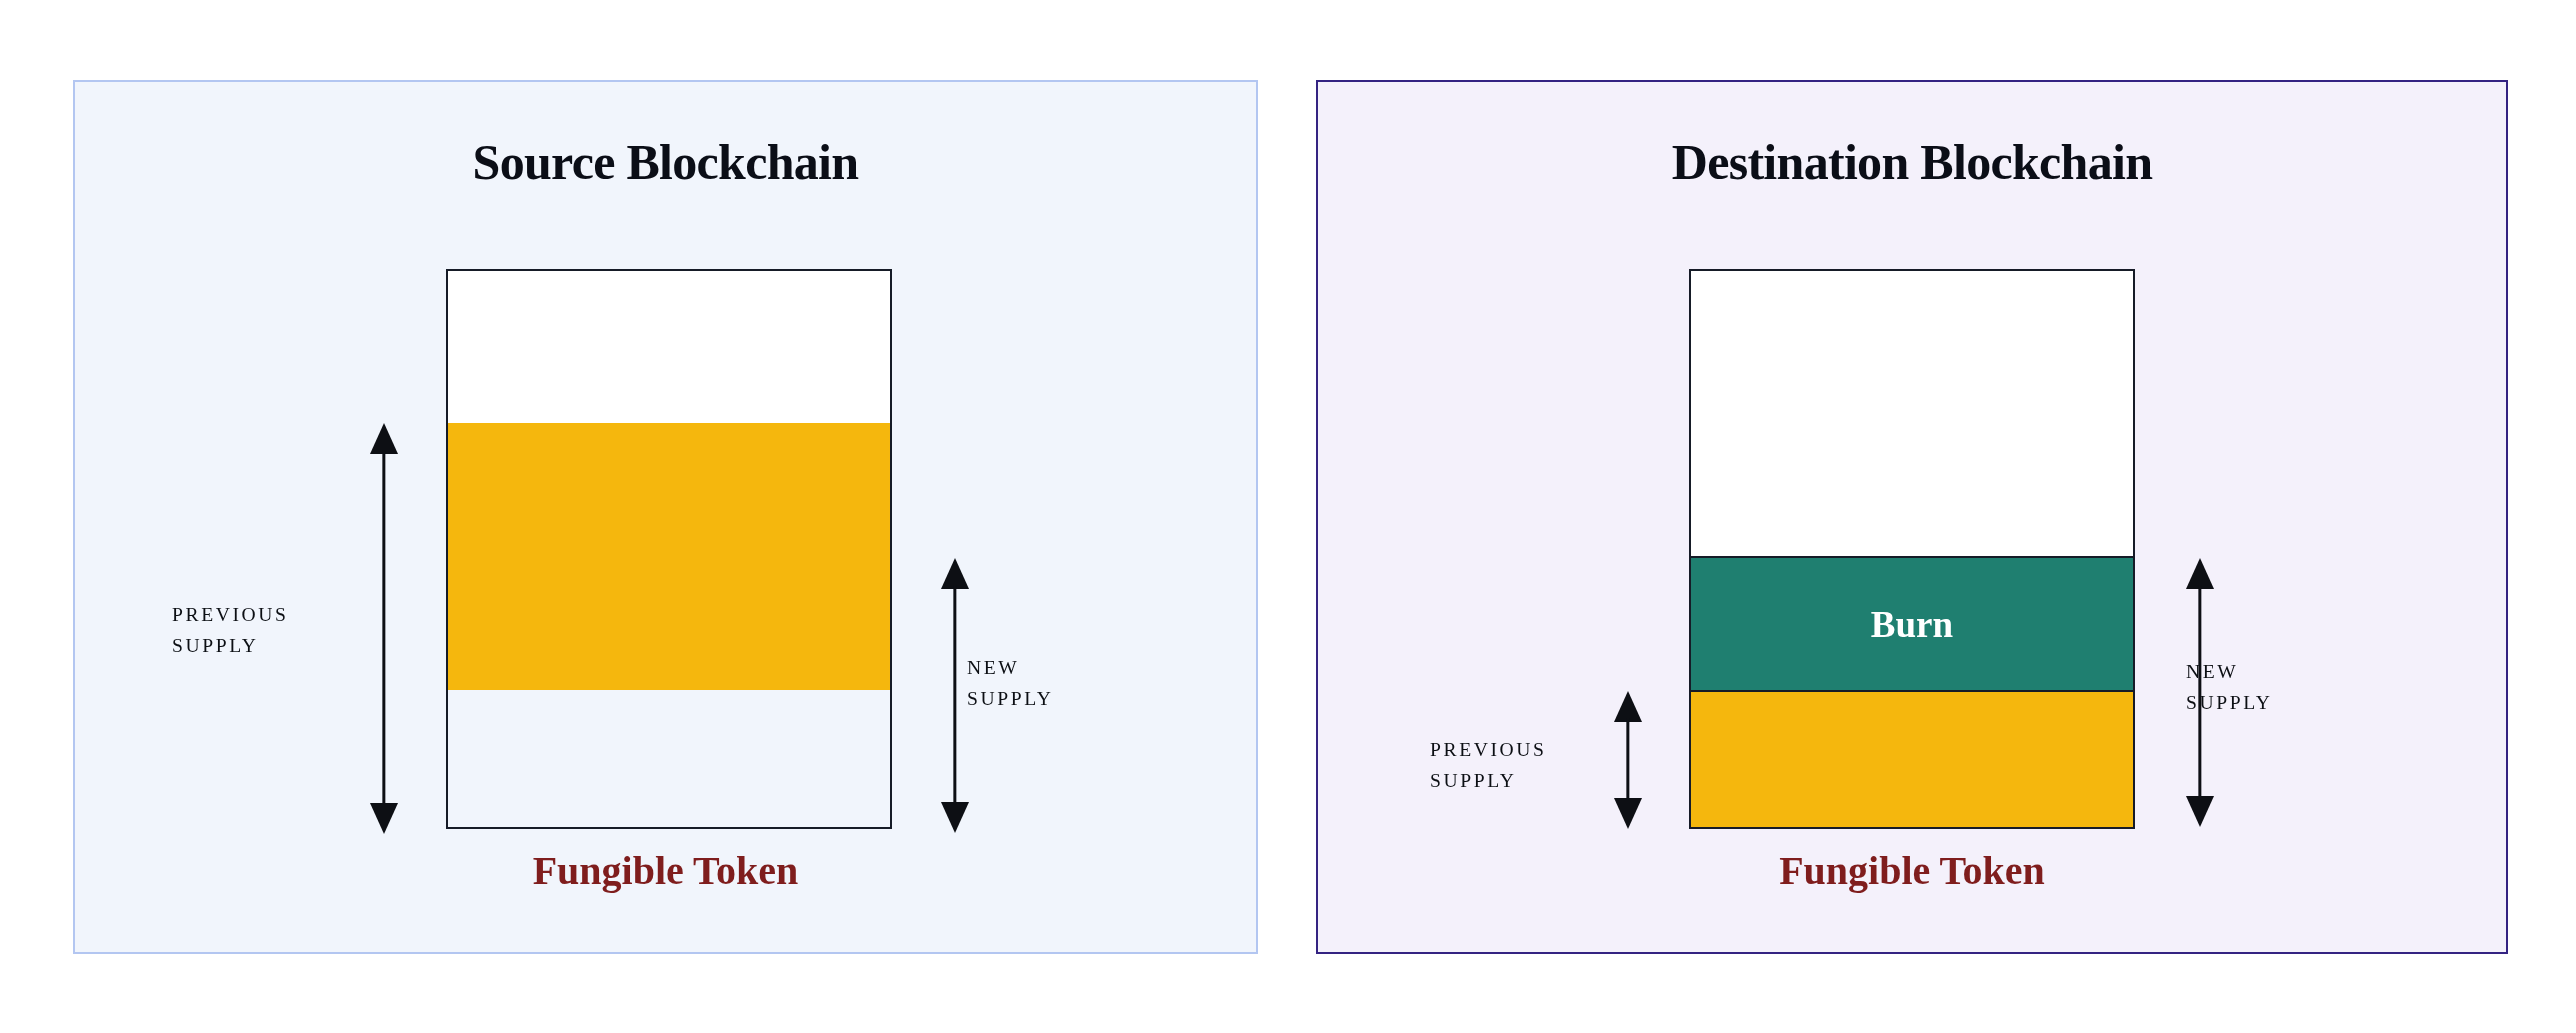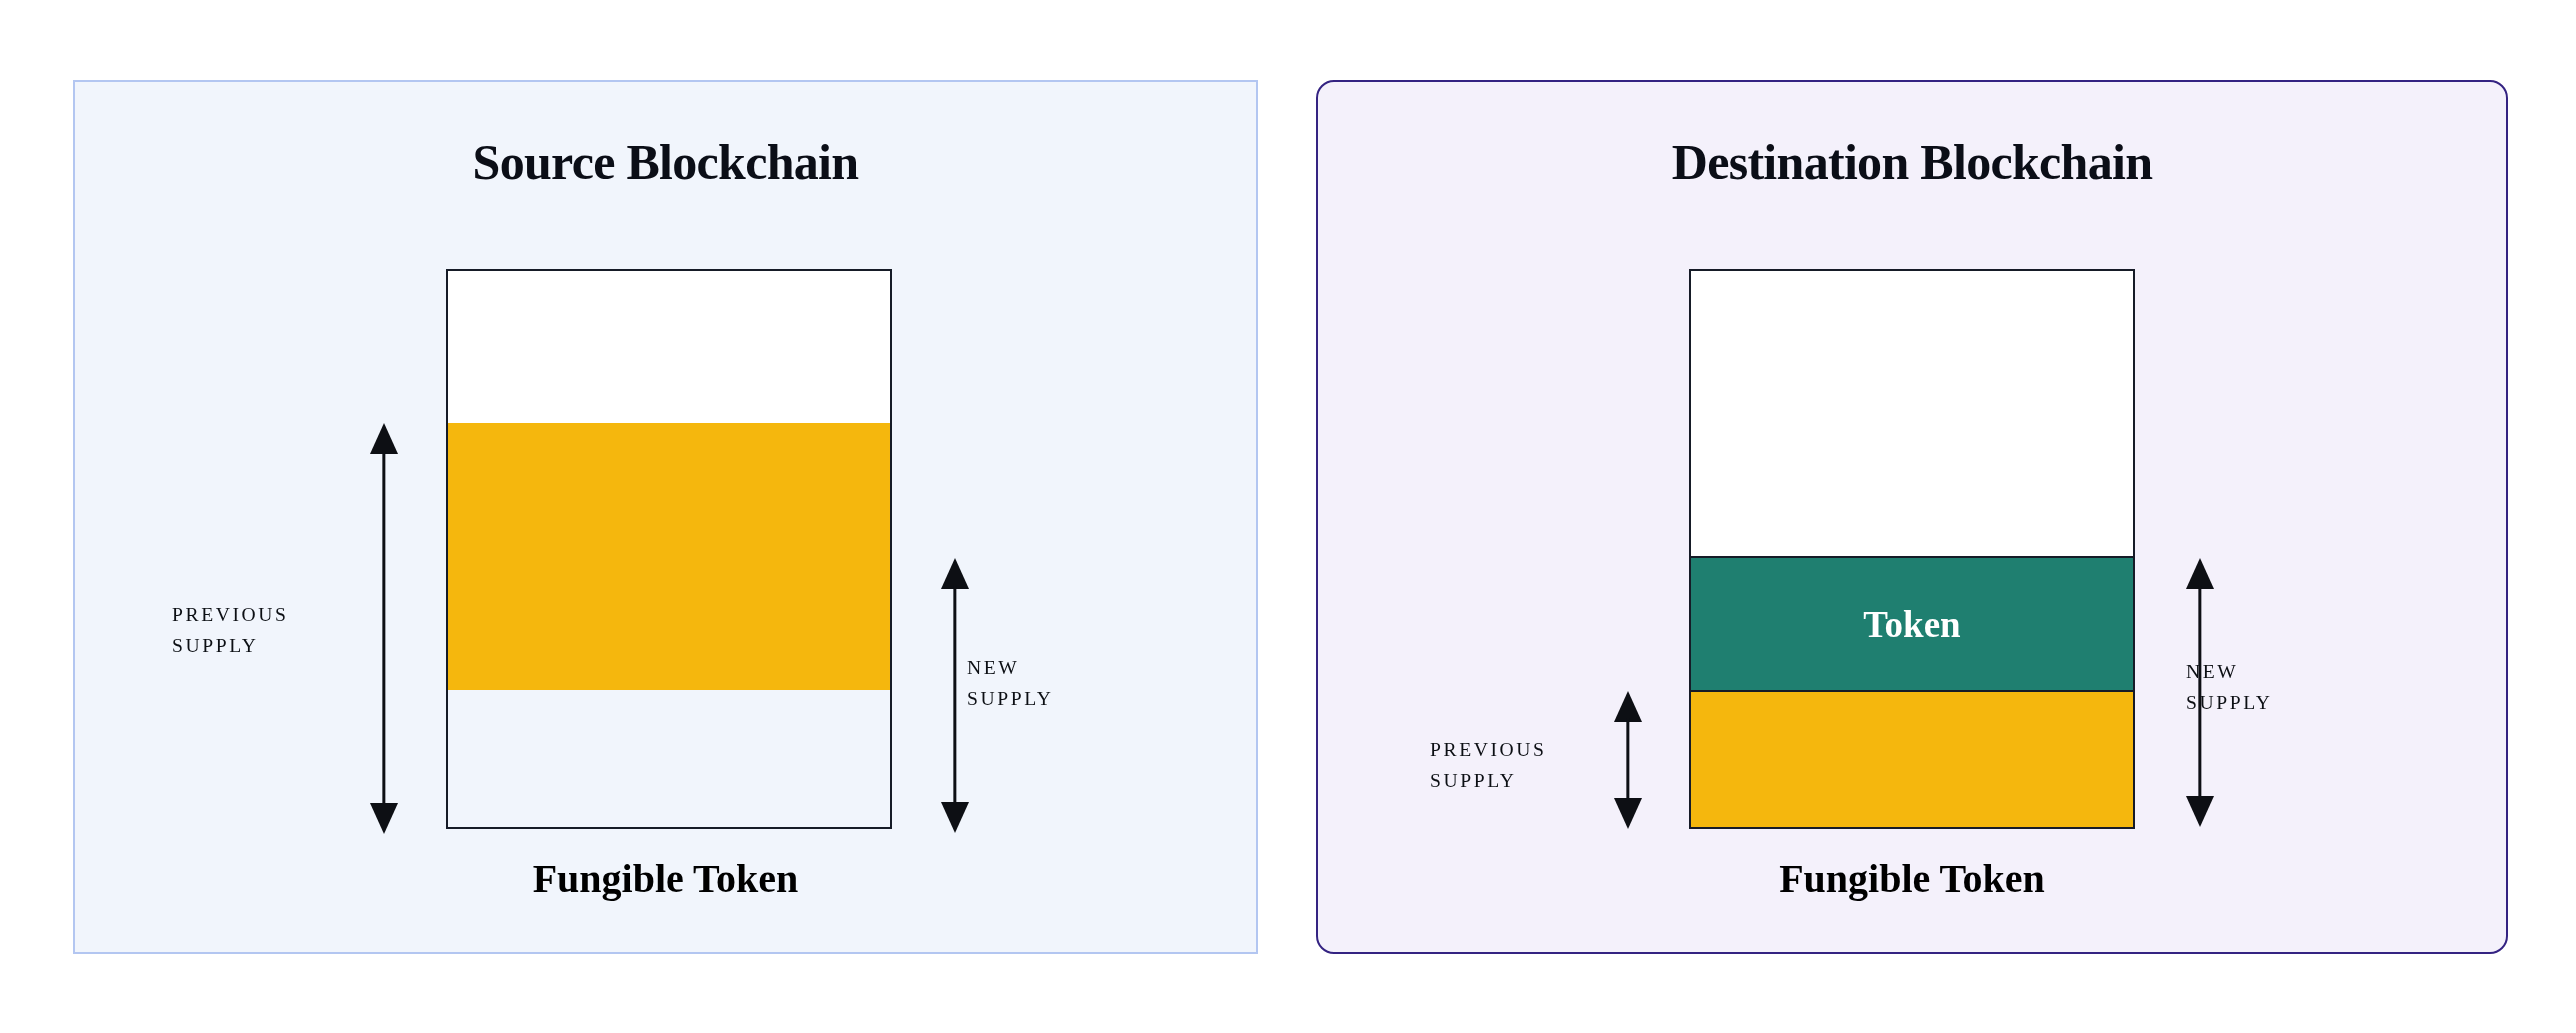--- a/index.html
+++ b/index.html
@@ -17,21 +17,21 @@
   .bar{
     position:absolute;left:371px;top:187px;width:446px;height:560px;
     box-sizing:border-box;border:2.6px solid #161B27;
     display:flex;flex-direction:column;
   }
   .seg{width:100%;box-sizing:border-box;display:flex;align-items:center;justify-content:center;}
   .seg.mid{border-top:2.6px solid #161B27;border-bottom:2.6px solid #161B27;}
   .seg-label{color:#FFFFFF;font-size:37px;font-weight:600;}
   .caption{
     position:absolute;top:765px;left:0;right:0;text-align:center;
-    font-size:40px;font-weight:700;color:#000000;margin:8px;
+    font-size:40px;font-weight:700;color:#7f1d1d;margin:0;
   }
   .anno{
     position:absolute;font-size:19.6px;font-weight:500;
     letter-spacing:2.6px;line-height:31px;color:#0C0F14;white-space:nowrap;
   }
   .anno span{display:block;}
   
   .varrow{position:absolute;width:29px;}
   .varrow .shaft{
     position:absolute;left:50%;top:27px;bottom:27px;width:3.3px;
@@ -80,27 +80,27 @@
       <div class="head down"></div>
     </div>
     <div class="anno src-new-label">
       <span>NEW</span>
       <span>SUPPLY</span>
     </div>
 
     <h3 class="caption">Fungible Token</h3>
   </section>
 
-  <section class="panel dest" style="background: rgb(244, 241, 251); border-color: rgb(52, 35, 130); border-radius: 18px;">
+  <section class="panel dest" style="background: rgb(244, 241, 251); border-color: rgb(52, 35, 130);">
     <h2 class="panel-title">Destination Blockchain</h2>
 
     <div class="bar">
       <div class="seg" style="background: rgb(255, 255, 255); height: 51.2%;"></div>
       <div class="seg mid" style="background: rgb(31, 127, 112); height: 24.6%;">
-        <span class="seg-label">Token</span>
+        <span class="seg-label">Burn</span>
       </div>
       <div class="seg" style="background: rgb(245, 183, 13); height: 24.2%;"></div>
     </div>
 
     <div class="varrow dst-prev-arrow">
       <div class="head up"></div>
       <div class="shaft"></div>
       <div class="head down"></div>
     </div>
     <div class="anno dst-prev-label">

